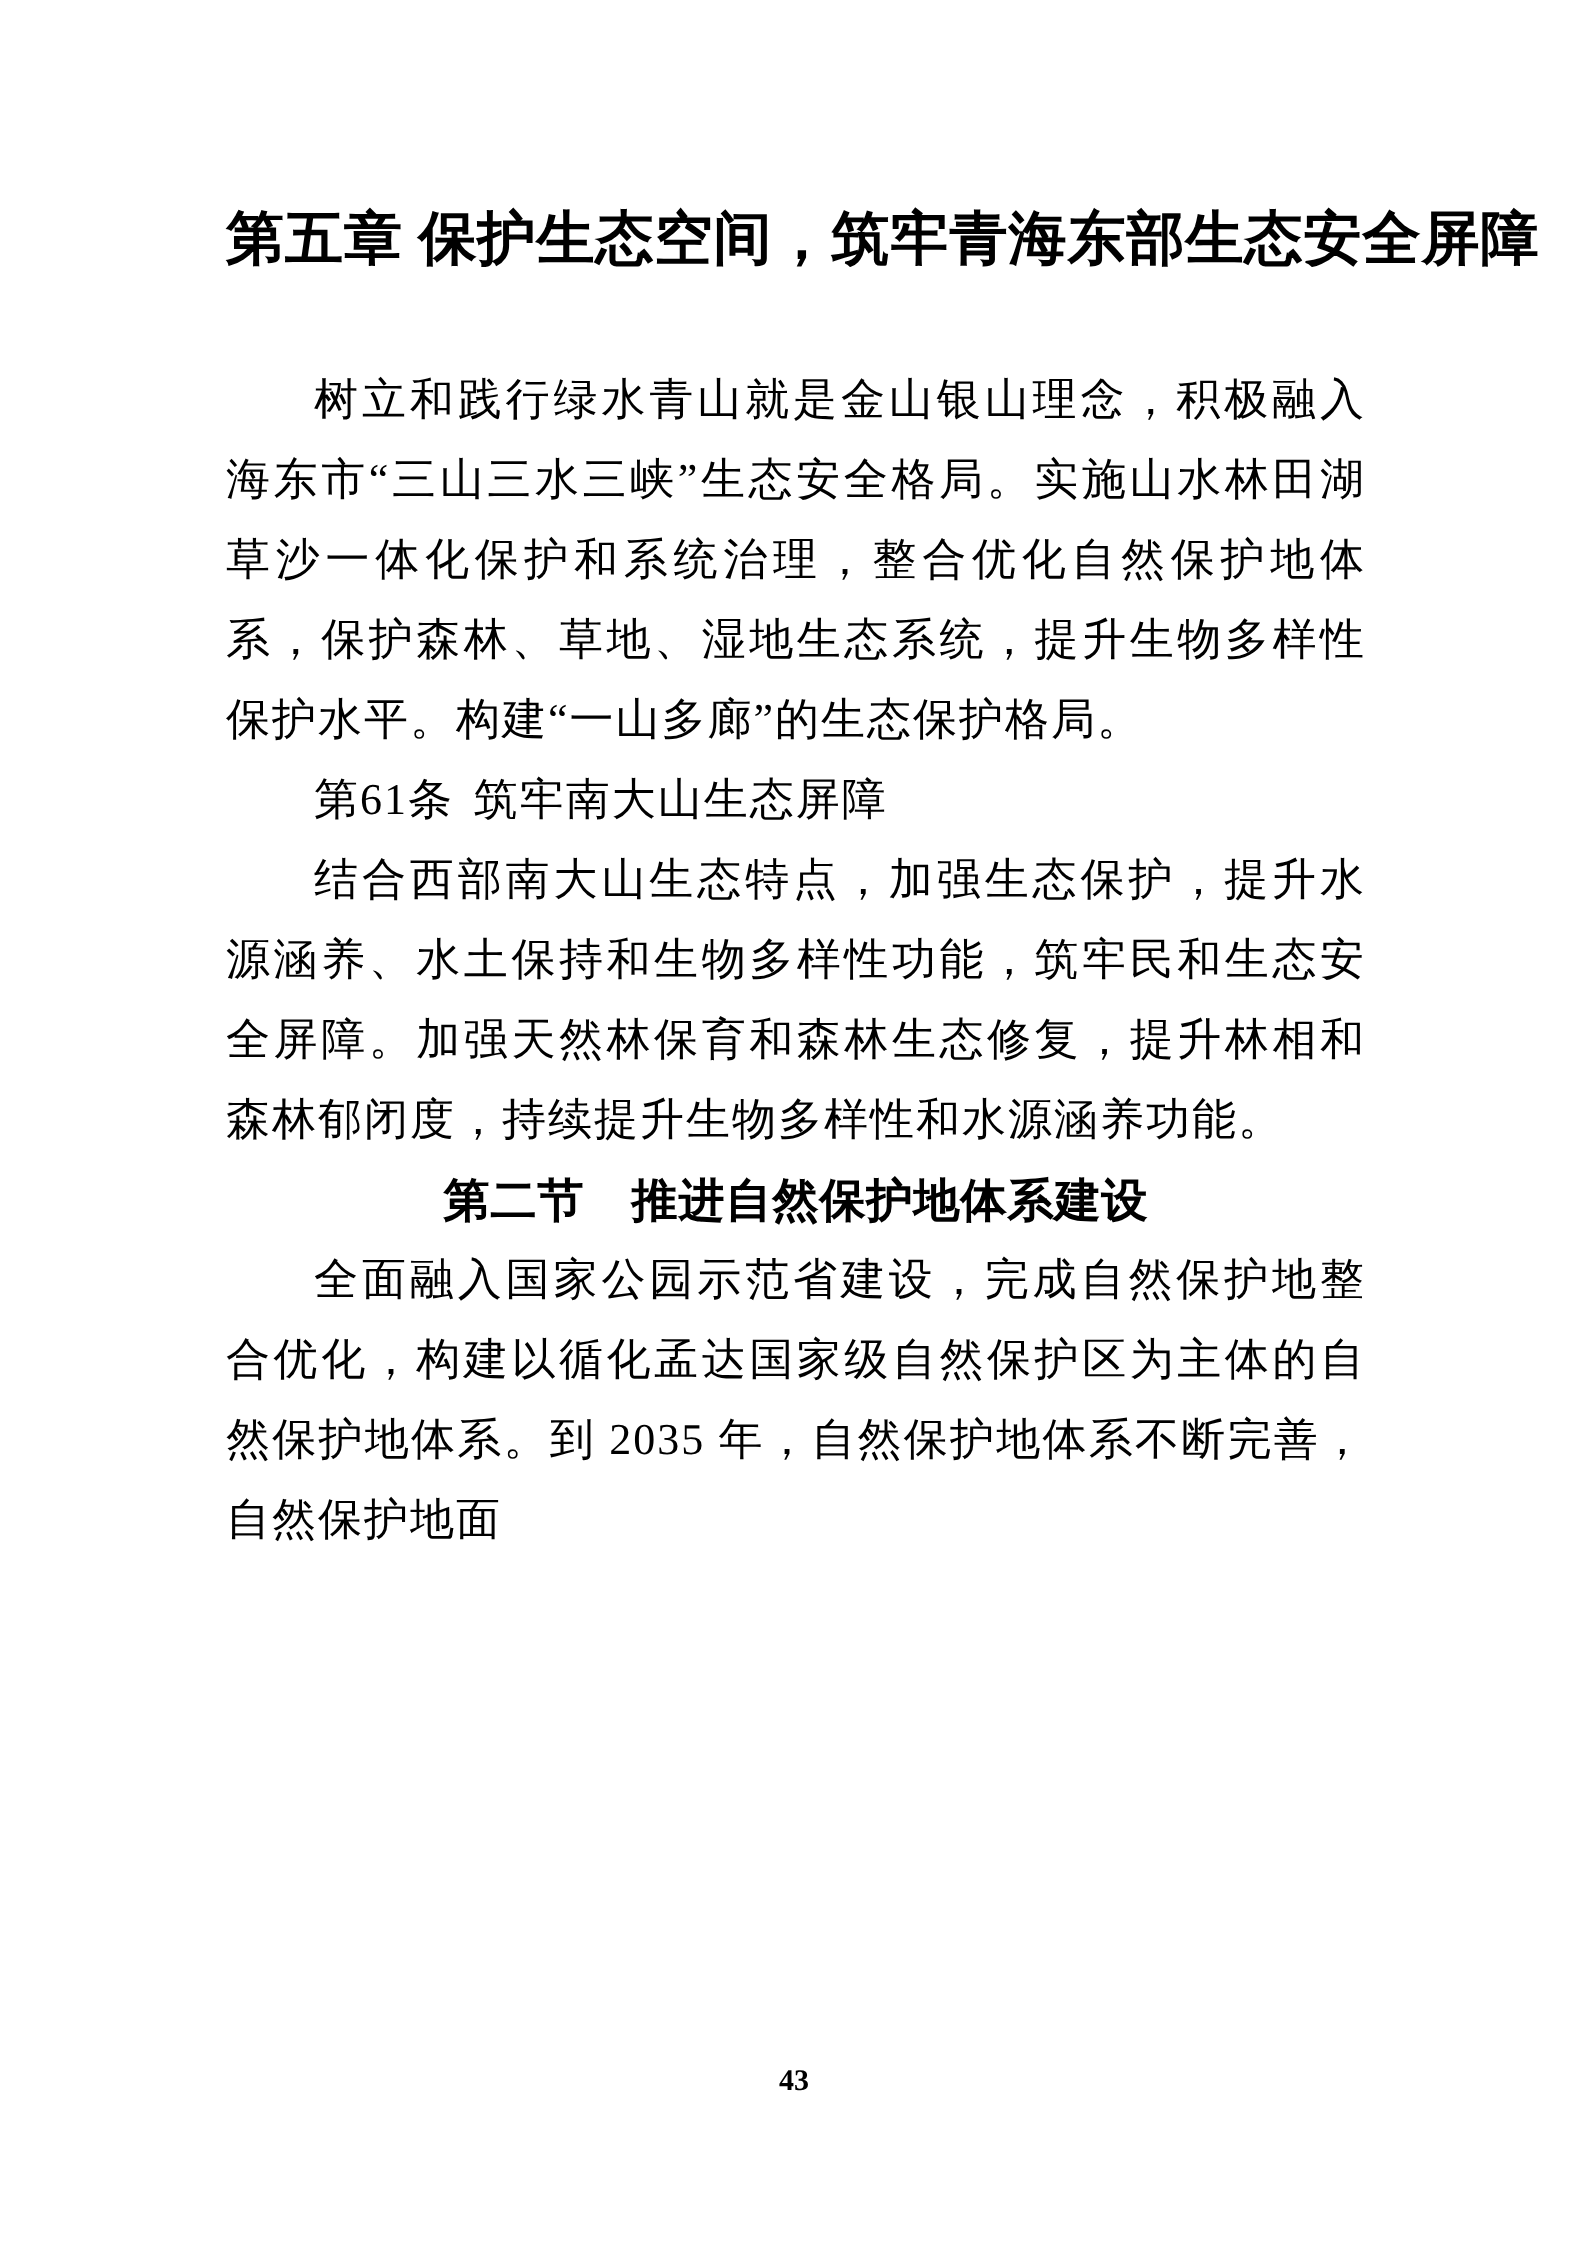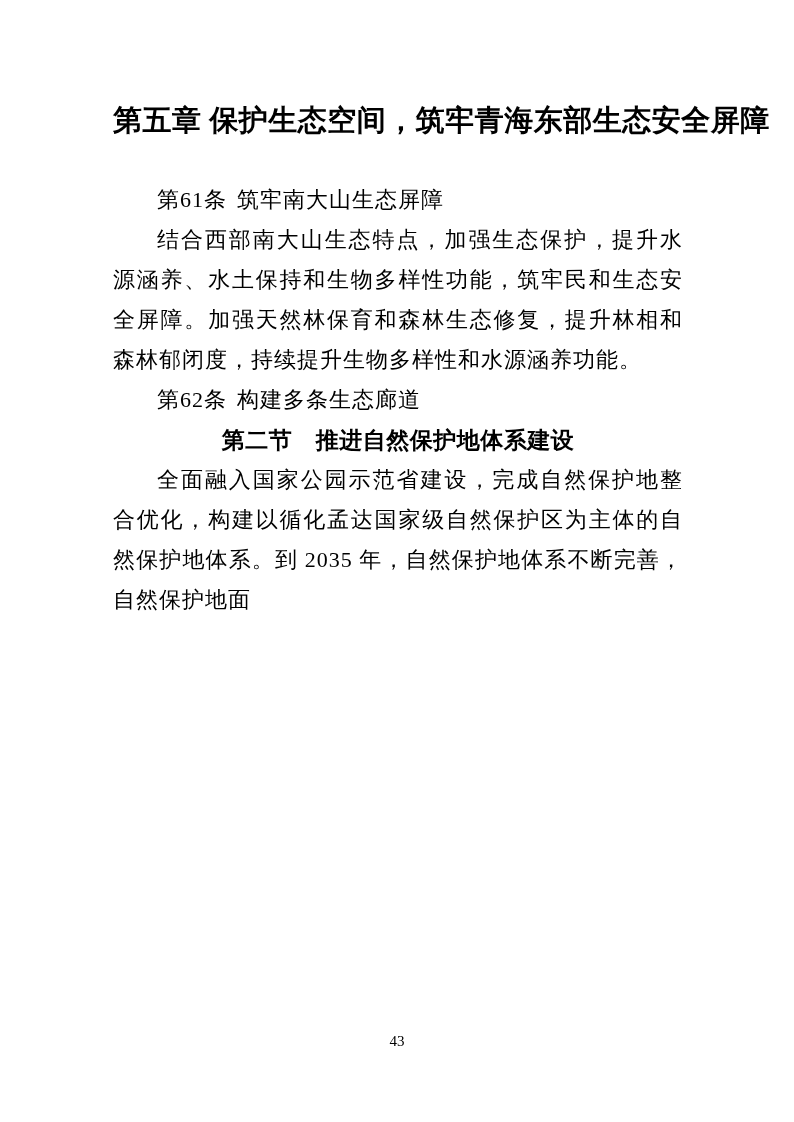--- a/index.html
+++ b/index.html
@@ -58,37 +58,38 @@
   }
   .page-number {
     position: absolute;
     left: 0;
     right: 0;
     bottom: 72px;
     text-align: center;
     font-family: "Liberation Serif", "DejaVu Serif", serif;
     font-size: 15px;
     color: #000000;
+    font-weight: bold;
   }
 </style>
 </head>
 <body>
 
 <div class="page">
   <div class="content">
 
     <h1 class="chapter-title">第五章 保护生态空间，筑牢青海东部生态安全屏障</h1>
 
+    <p class="body-para">树立和践行绿水青山就是金山银山理念，积极融入海东市“三山三水三峡”生态安全格局。实施山水林田湖草沙一体化保护和系统治理，整合优化自然保护地体系，保护森林、草地、湿地生态系统，提升生物多样性保护水平。构建“一山多廊”的生态保护格局。</p>
 
 
     <p class="article-heading"><span>第61条</span><span class="article-title">筑牢南大山生态屏障</span></p>
 
     <p class="body-para">结合西部南大山生态特点，加强生态保护，提升水源涵养、水土保持和生物多样性功能，筑牢民和生态安全屏障。加强天然林保育和森林生态修复，提升林相和森林郁闭度，持续提升生物多样性和水源涵养功能。</p>
 
-    <p class="article-heading"><span>第62条</span><span class="article-title">构建多条生态廊道</span></p>
 
 
     <h2 class="section-heading">第二节　推进自然保护地体系建设</h2>
 
 
     <p class="body-para">全面融入国家公园示范省建设，完成自然保护地整合优化，构建以循化孟达国家级自然保护区为主体的自然保护地体系。到 2035 年，自然保护地体系不断完善，自然保护地面</p>
 
   </div>
 
   <div class="page-number">43</div>

